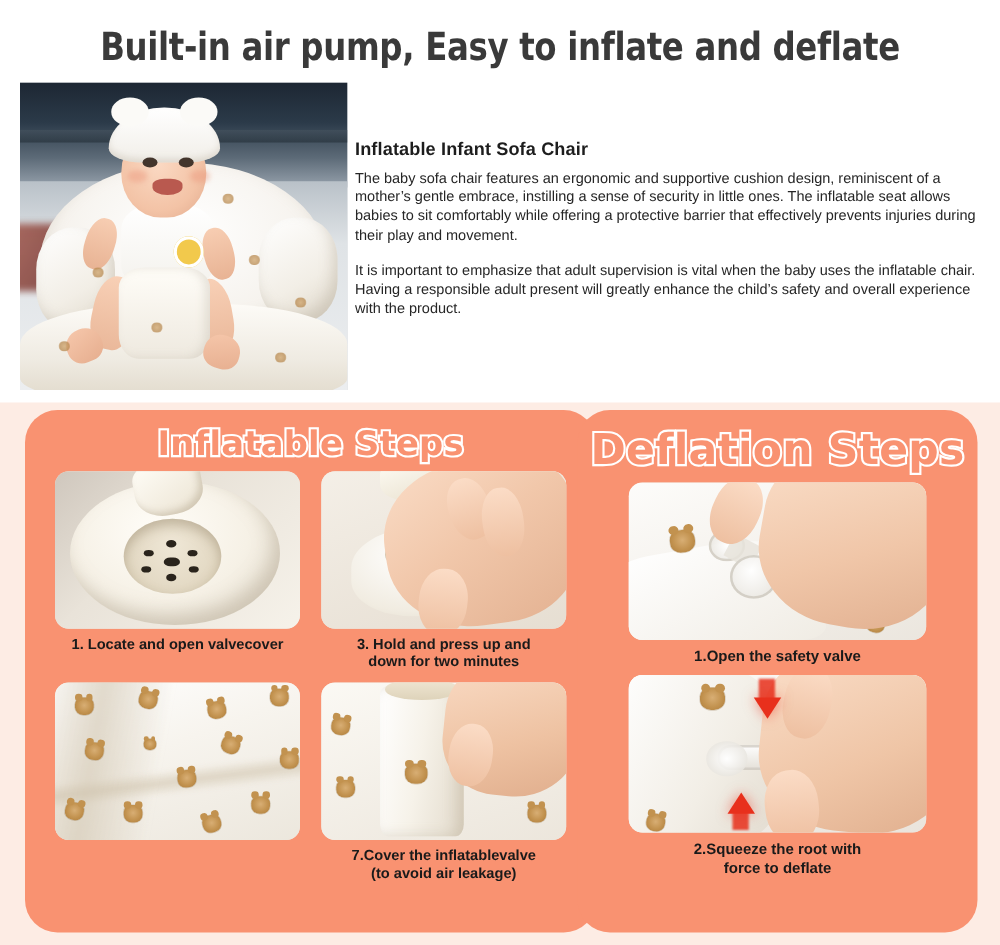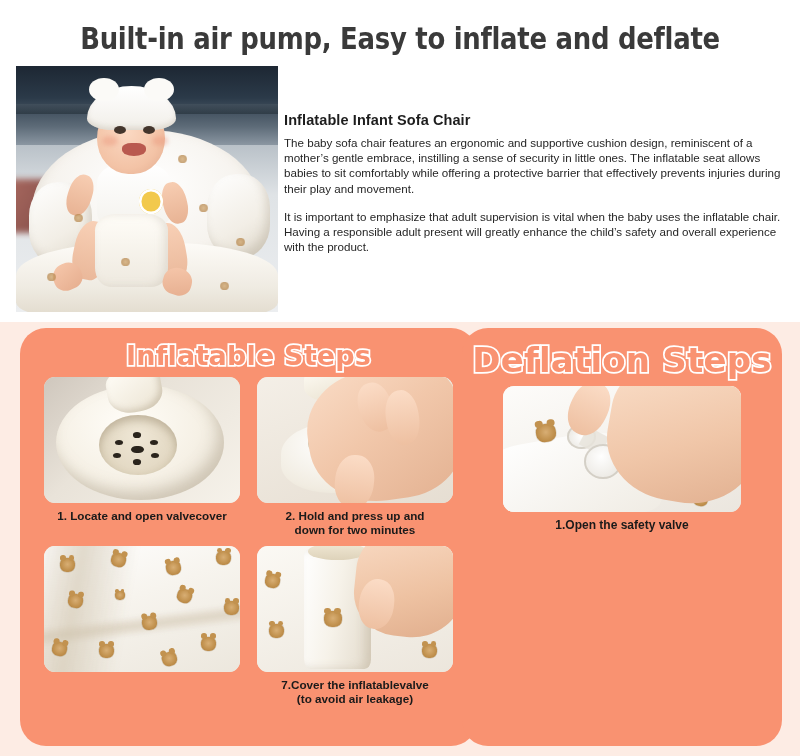--- a/index.html
+++ b/index.html
@@ -465,21 +465,21 @@
           <div class="hp-bg"></div>
           <div class="hp-cap2"></div>
           <div class="hp-pump"></div>
           <div class="hp-ring"></div>
           <div class="hp-dot"></div>
           <div class="hp-hand"></div>
           <div class="finger" style="left:52%;top:4%;width:17%;height:40%;transform:rotate(-18deg);"></div>
           <div class="finger" style="left:66%;top:10%;width:17%;height:44%;transform:rotate(-8deg);"></div>
           <div class="finger" style="left:40%;top:62%;width:20%;height:42%;transform:rotate(6deg);"></div>
         </div>
-        <div class="step-caption">2. Hold and press up and
+        <div class="step-caption">3. Hold and press up and
 down for two minutes</div>
       </div>
 
       <div class="step-cell">
         <div class="step-photo">
           <div class="bp-bg"></div>
           <div class="bp-seam"></div>
           <div class="bp-seam2"></div>
           <div class="bear" style="left:8%;top:10%;"></div>
           <div class="bear" style="left:34%;top:6%;transform:rotate(14deg);"></div>
@@ -530,17 +530,37 @@
           <div class="bear" style="left:80%;top:84%;transform:rotate(12deg);"></div>
           <div class="sv-plug"></div>
           <div class="sv-strap"></div>
           <div class="sv-valve"></div>
           <div class="sv-hand"></div>
           <div class="finger" style="left:28%;top:-4%;width:16%;height:44%;transform:rotate(24deg);"></div>
         </div>
         <div class="step-caption">1.Open the safety valve</div>
       </div>
 
+      <div class="step-cell">
+        <div class="step-photo">
+          <div class="sq-bg"></div>
+          <div class="sq-body"></div>
+          <div class="bear" style="left:24%;top:8%;width:20px;height:18px;"></div>
+          <div class="bear" style="left:6%;top:88%;transform:rotate(10deg);"></div>
+          <div class="bear" style="left:56%;top:86%;transform:rotate(-14deg);"></div>
+          <div class="sq-tube"></div>
+          <div class="sq-tip"></div>
+          <div class="sq-hand"></div>
+          <div class="finger" style="left:52%;top:-6%;width:16%;height:46%;transform:rotate(12deg);"></div>
+          <div class="finger" style="left:46%;top:60%;width:18%;height:46%;transform:rotate(-6deg);"></div>
+          <div class="arrow-tail t1"></div>
+          <div class="arrow-red down"></div>
+          <div class="arrow-tail t2"></div>
+          <div class="arrow-red up"></div>
+        </div>
+        <div class="step-caption">2.Squeeze the root with
+force to deflate</div>
+      </div>
 
     </div>
   </div>
 
 </div>
 
 </body></html>

